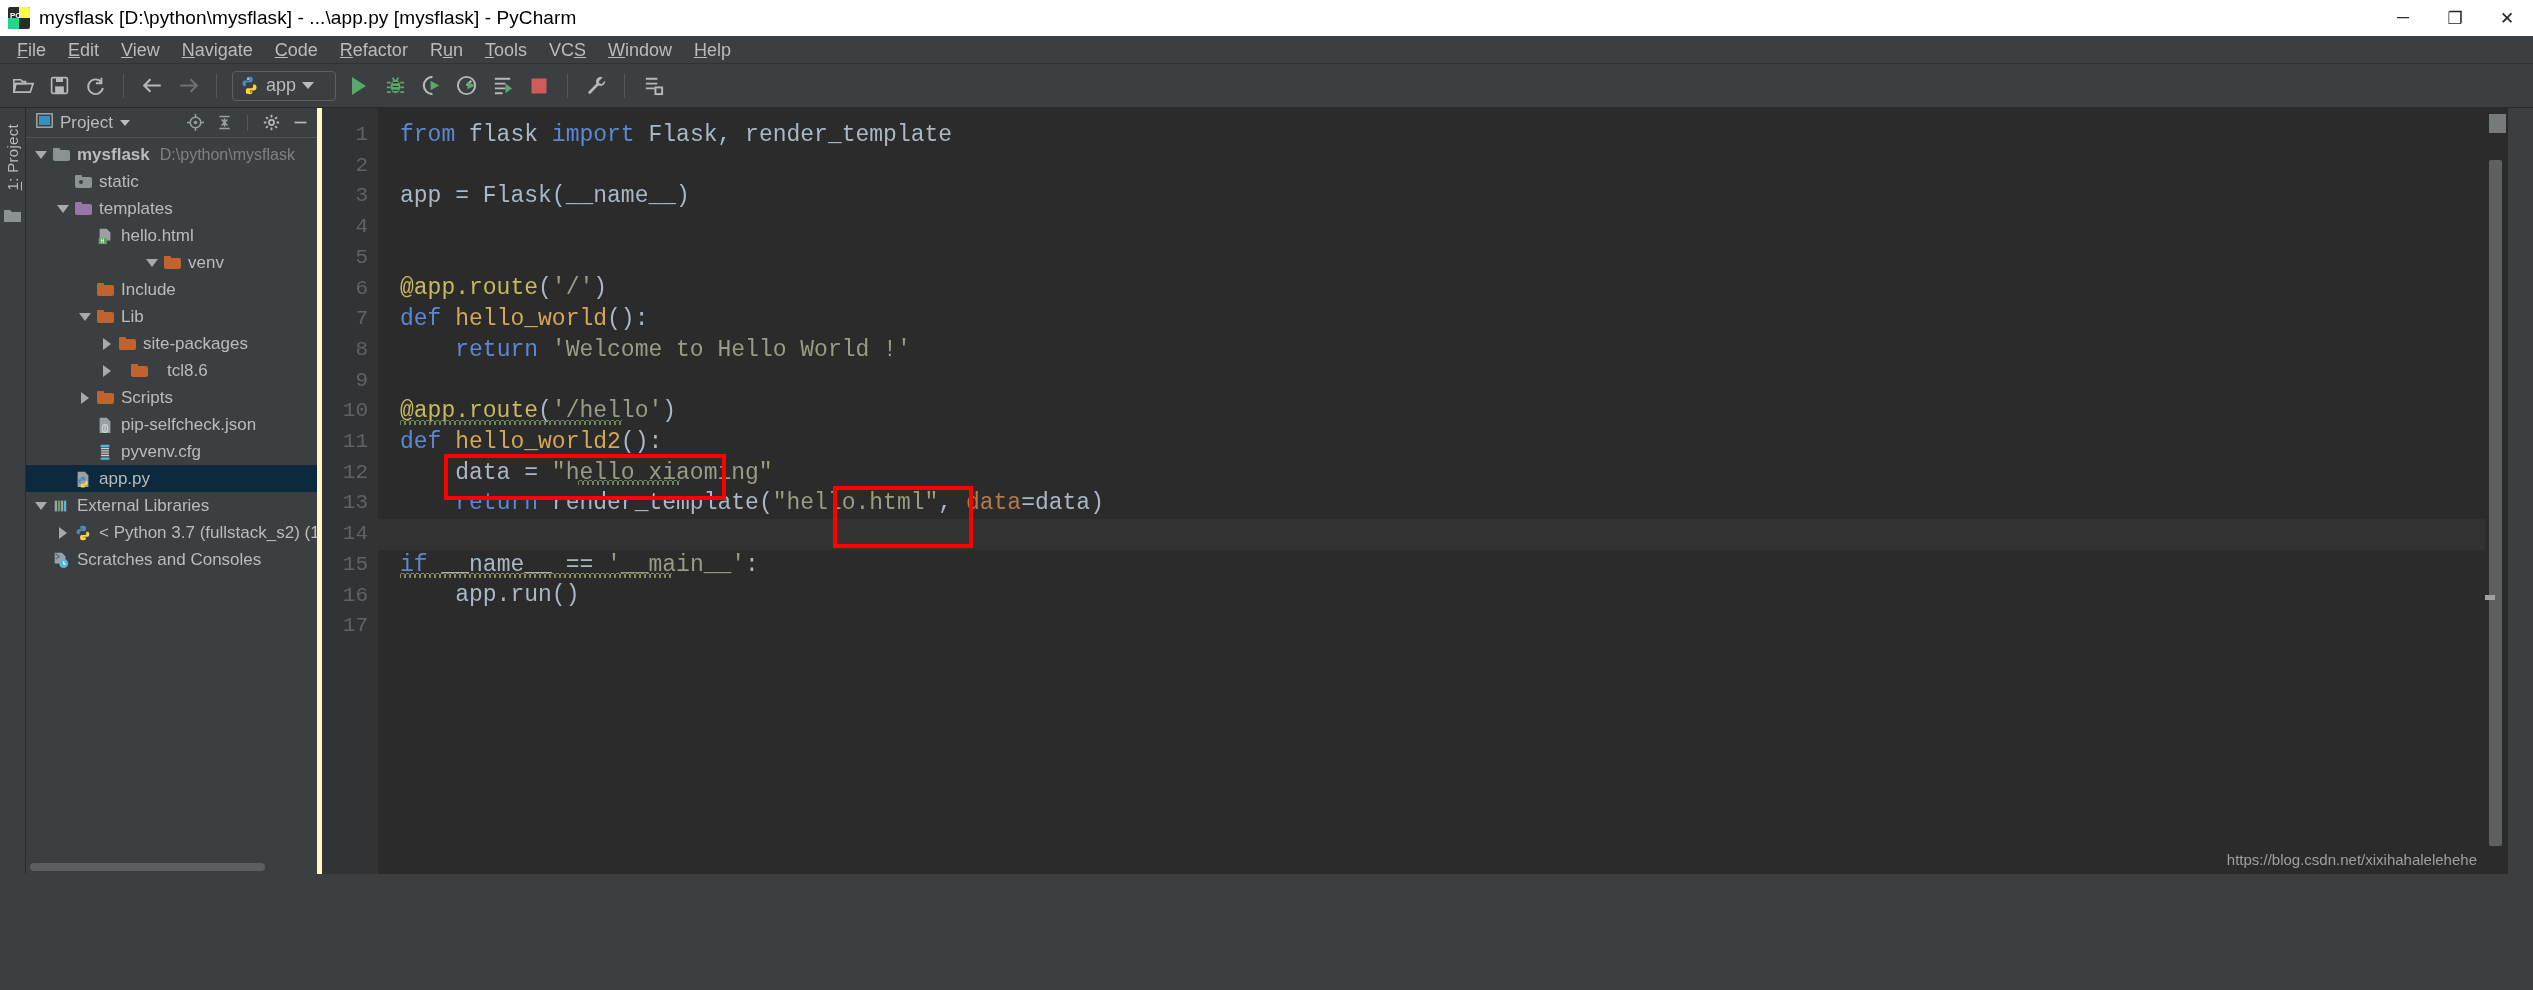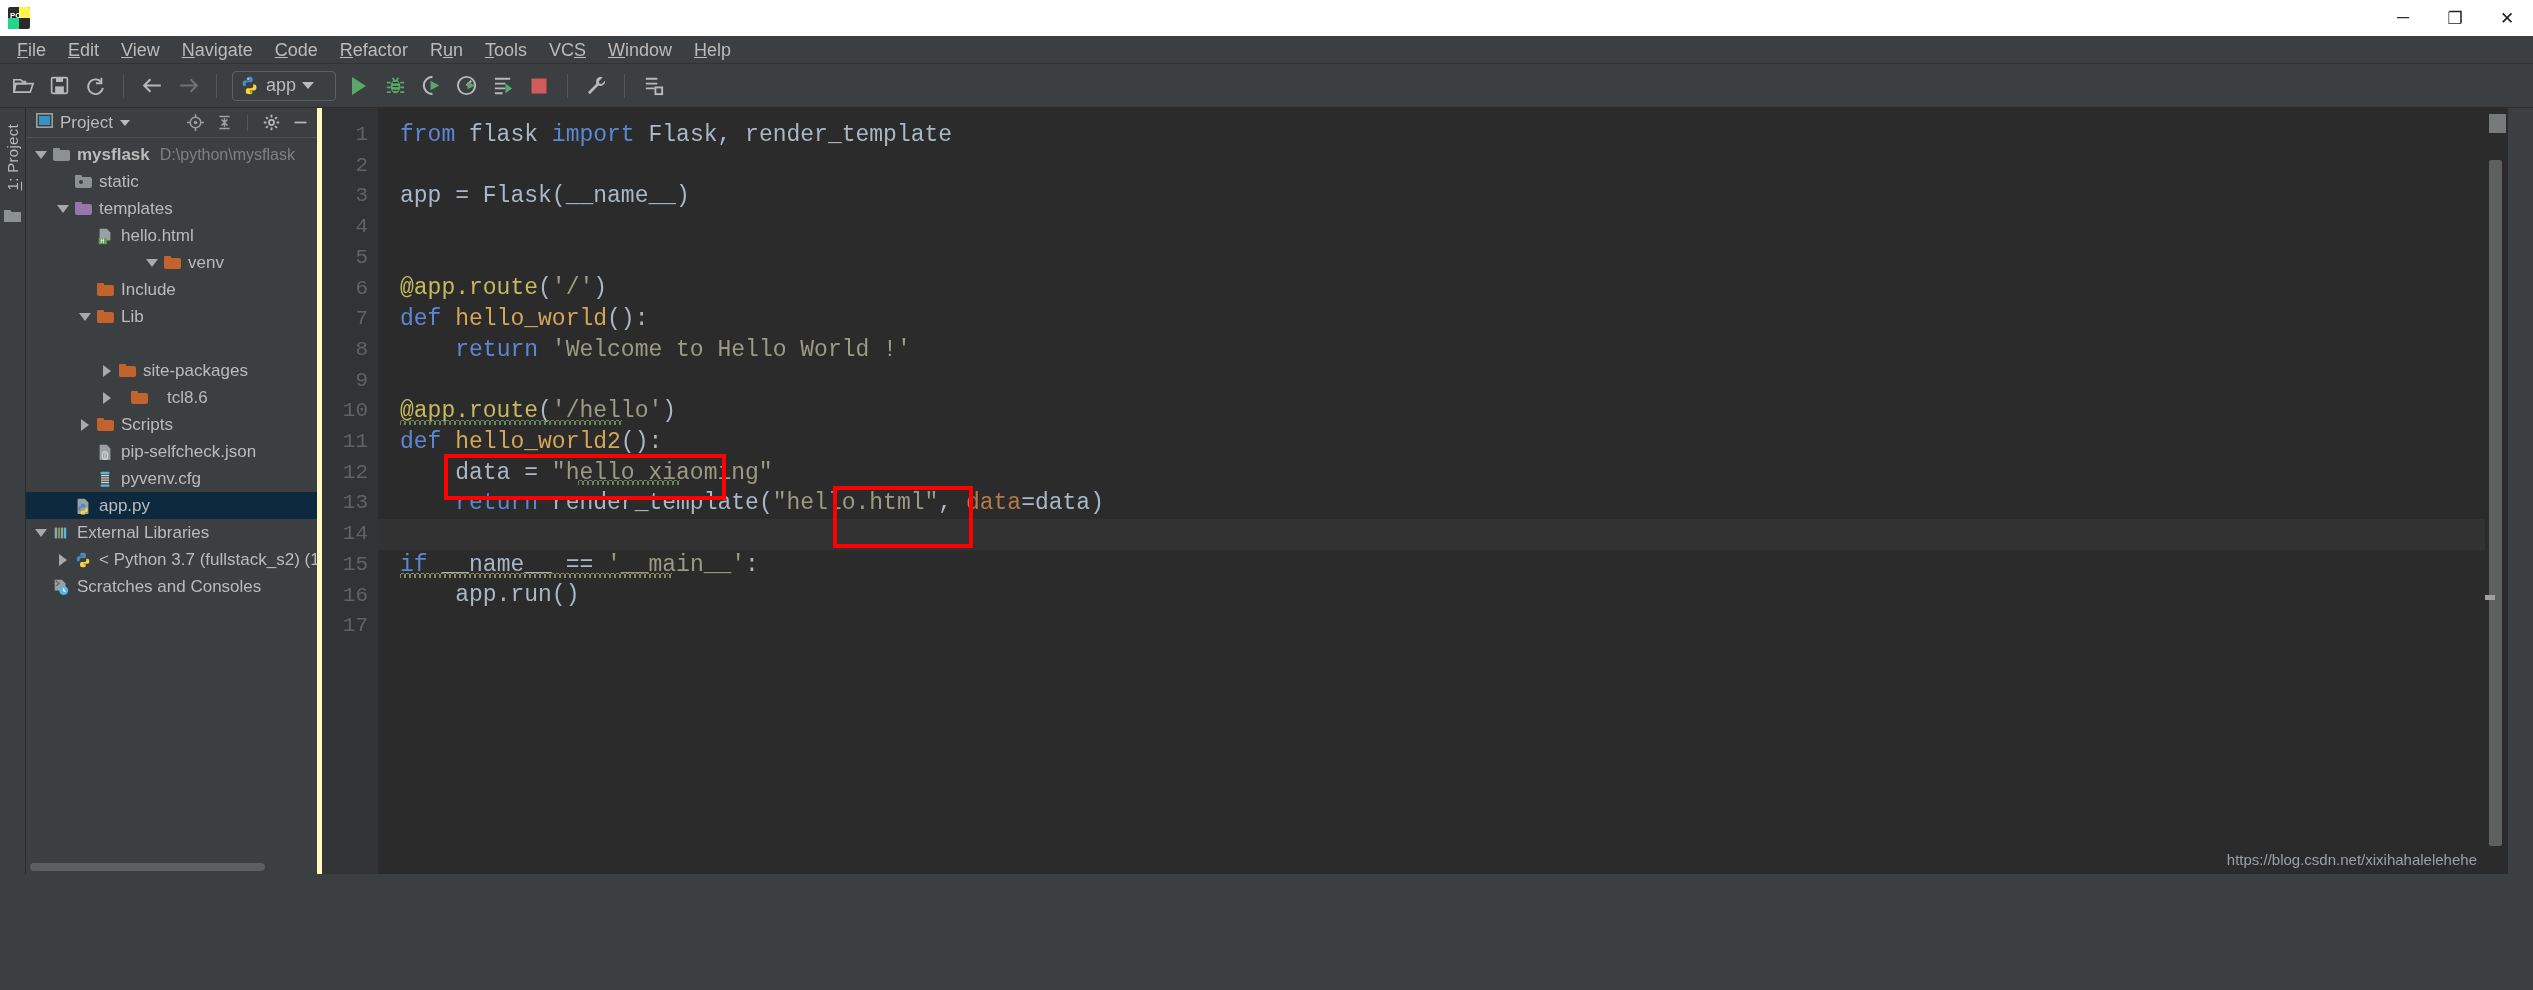--- a/index.html
+++ b/index.html
@@ -142,20 +142,21 @@
 
 <div class="app">
 
   <div class="titlebar">
     <div class="tb-logo">
       <div class="sq"></div>
         <div class="g1"></div>
         <div class="g2"></div>
         <div class="pc">PC</div>
     </div>
+    <div class="tb-title">mysflask [D:\python\mysflask] - ...\app.py [mysflask] - PyCharm</div>
     <div class="tb-winbtns">
       <div class="tb-winbtn">─</div>
       <div class="tb-winbtn">❐</div>
       <div class="tb-winbtn close">✕</div>
     </div>
   </div>
 
   <div class="menubar" id="menubar">
       <div class="menu-item"><span class="mn">F</span><span>ile</span></div>
       <div class="menu-item"><span class="mn">E</span><span>dit</span></div>
@@ -372,21 +373,21 @@
           </div>
           <div class="trow" style="padding-left: 50px;">
             <span class="tw">
               <span class="arrow-d"></span>
             </span>
             <span class="ticon">
               <span class="fld orange"></span>
             </span>
             <span class="tlabel">Lib</span>
           </div>
-          <div class="trow" style="padding-left: 72px; margin-top: 27px;">
+          <div class="trow" style="padding-left: 72px;">
             <span class="tw">
               <span class="arrow-r"></span>
             </span>
             <span class="ticon">
               <span class="fld orange"></span>
             </span>
             <span class="tlabel">site-packages</span>
           </div>
           <div class="trow" style="padding-left: 72px; gap: 12px;">
             <span class="tw">

